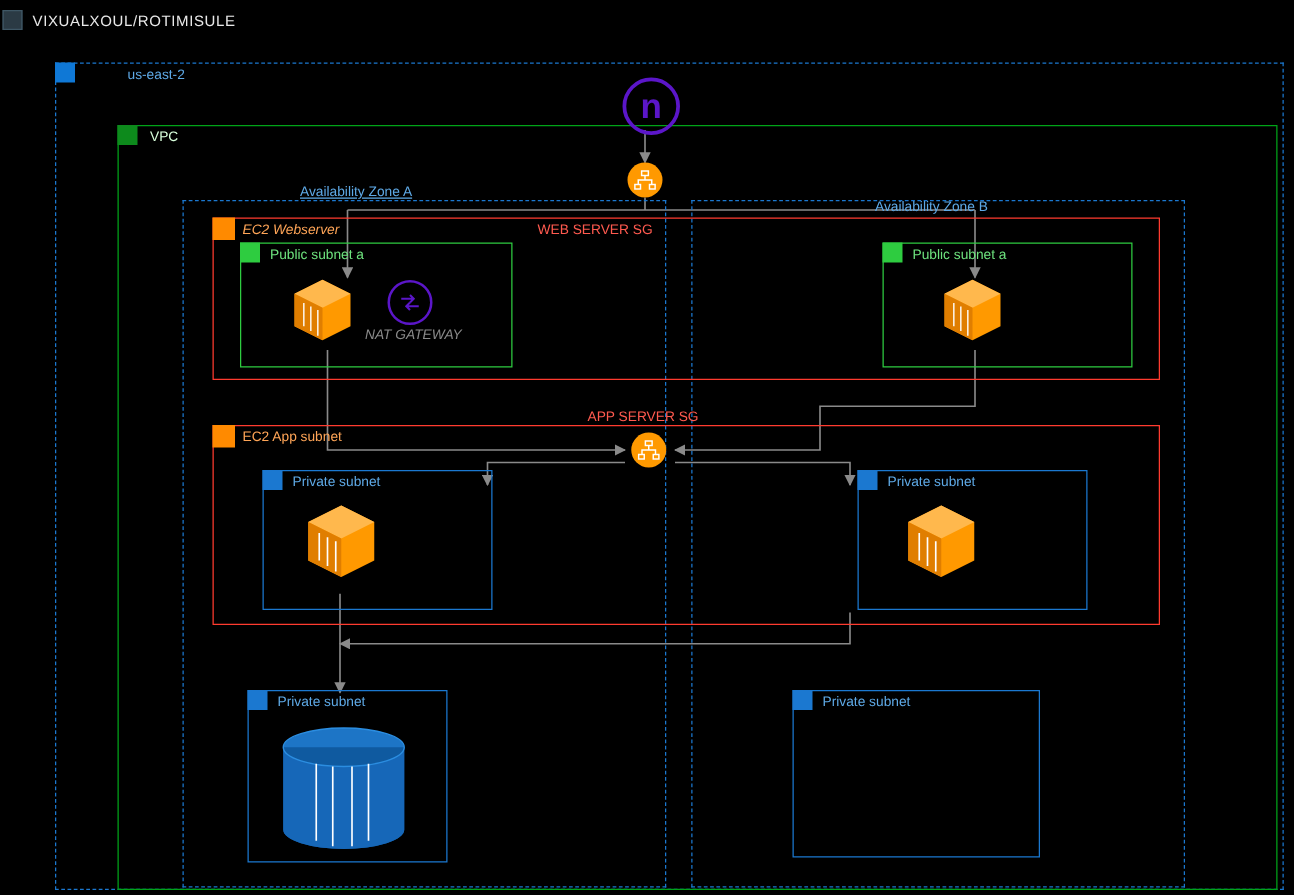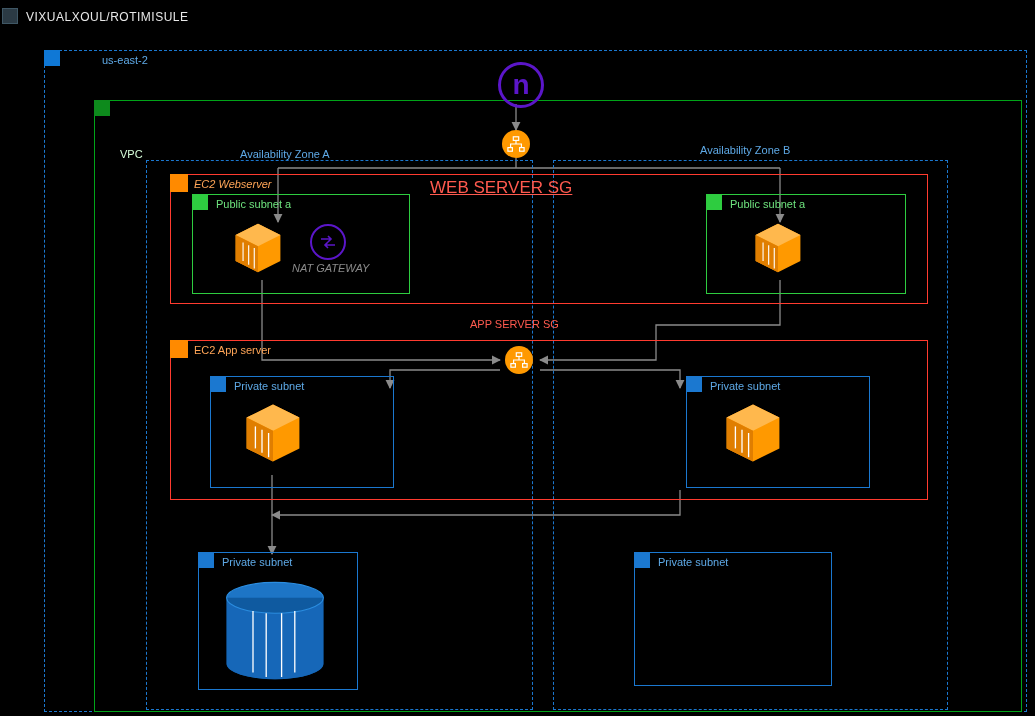--- a/index.html
+++ b/index.html
@@ -46,45 +46,45 @@
       <path d="M680 490 L680 515 L272 515" marker-end="url(#arr)"></path>
     </g>
   </svg>
 
   <div class="box" style="left:44px;top:50px;width:983px;height:662px;border:1.5px dashed #1b78d0;"></div>
   <div class="sq" style="left:44px;top:50px;background:#0f78d6;"></div>
   <span class="lbl" style="left:72px;top:54px;color:#5ea9e6;padding-left:30px;">us-east-2</span>
 
   <div class="box" style="left:94px;top:100px;width:928px;height:612px;border:1.5px solid #00a418;"></div>
   <div class="sq" style="left:94px;top:100px;background:#0d8a1c;"></div>
-  <span class="lbl" style="left:120px;top:104px;color:#d8ffdb;margin-top:44px;">VPC</span>
+  <span class="lbl" style="left:120px;top:104px;color:#d8ffdb;">VPC</span>
 
   <div style="position:absolute;left:498px;top:62px;width:40px;height:40px;border:3px solid #5b16c9;border-radius:50%;display:flex;align-items:center;justify-content:center;">
     <span style="color:#5b16c9;font-size:28px;font-weight:bold;font-family:Arial;line-height:1;">n</span>
   </div>
 
   <div style="position:absolute;left:502px;top:130px;width:28px;height:28px;background:#ff9900;border-radius:50%;display:flex;align-items:center;justify-content:center;">
     <svg width="18" height="18" viewBox="0 0 20 20">
         <g stroke="#fff" stroke-width="1.3" fill="none">
           <rect x="7" y="2" width="6" height="4"></rect>
           <rect x="1" y="14" width="5" height="4"></rect>
           <rect x="14" y="14" width="5" height="4"></rect>
           <path d="M10 6 V10 M10 10 H4 V14 M10 10 H16 V14"></path>
         </g>
       </svg>
   </div>
 
   <div class="box" style="left:146px;top:160px;width:387px;height:550px;border:1.5px dashed #1b78d0;"></div>
-  <span class="lbl" style="left:240px;top:148px;color:#5ea9e6;">Availability Zone A</span>
+  <span class="lbl" style="left:240px;top:148px;color:#5ea9e6;text-decoration:underline;">Availability Zone A</span>
 
   <div class="box" style="left:553px;top:160px;width:395px;height:550px;border:1.5px dashed #1b78d0;"></div>
-  <span class="lbl" style="left:700px;top:144px;color:#5ea9e6;">Availability Zone B</span>
+  <span class="lbl" style="left:700px;top:160px;color:#5ea9e6;">Availability Zone B</span>
 
   <div class="box" style="left:170px;top:174px;width:758px;height:130px;border:1.5px solid #ff3b2f;"></div>
-  <span class="lbl" style="left:430px;top:178px;color:#ff5a4f;font-size:17px;text-decoration:underline;">WEB SERVER SG</span>
+  <span class="lbl" style="left:430px;top:178px;color:#ff5a4f;font-size:11px;">WEB SERVER SG</span>
 
   <div class="corner-sq" style="left:170px;top:174px;background:#ff8a00;"></div>
   <span class="lbl" style="left:194px;top:178px;color:#ffa557;font-style:italic;">EC2 Webserver</span>
 
   <div class="box" style="left:192px;top:194px;width:218px;height:100px;border:1.5px solid #2ecc40;"></div>
   <div class="sq" style="left:192px;top:194px;background:#2ecc40;"></div>
   <span class="lbl" style="left:216px;top:198px;color:#6ee37e;">Public subnet a</span>
 
   <svg style="position:absolute;left:230px;top:220px;" width="56" height="56" viewBox="0 0 60 60">
     <g>
@@ -119,24 +119,24 @@
       <polygon points="30,28 30,56 6,44 6,16" fill="#e07e00"></polygon>
       <g stroke="#fff" stroke-width="1.2">
           <line x1="14" y1="24" x2="14" y2="44"></line>
           <line x1="20" y1="27" x2="20" y2="48"></line>
           <line x1="26" y1="30" x2="26" y2="52"></line>
         </g>
     </g>
   </svg>
 
   <div class="box" style="left:170px;top:340px;width:758px;height:160px;border:1.5px solid #ff3b2f;"></div>
-  <span class="lbl" style="left:470px;top:318px;color:#ff5a4f;text-align:right;">APP SERVER SG</span>
+  <span class="lbl" style="left:470px;top:328px;color:#ff5a4f;text-align:right;">APP SERVER SG</span>
 
   <div class="corner-sq" style="left:170px;top:340px;background:#ff8a00;"></div>
-  <span class="lbl" style="left:194px;top:344px;color:#ffa557;">EC2 App server</span>
+  <span class="lbl" style="left:194px;top:344px;color:#ffa557;">EC2 App subnet</span>
 
   <div style="position:absolute;left:505px;top:346px;width:28px;height:28px;background:#ff9900;border-radius:50%;display:flex;align-items:center;justify-content:center;">
     <svg width="18" height="18" viewBox="0 0 20 20">
         <g stroke="#fff" stroke-width="1.3" fill="none">
           <rect x="7" y="2" width="6" height="4"></rect>
           <rect x="1" y="14" width="5" height="4"></rect>
           <rect x="14" y="14" width="5" height="4"></rect>
           <path d="M10 6 V10 M10 10 H4 V14 M10 10 H16 V14"></path>
         </g>
       </svg>

